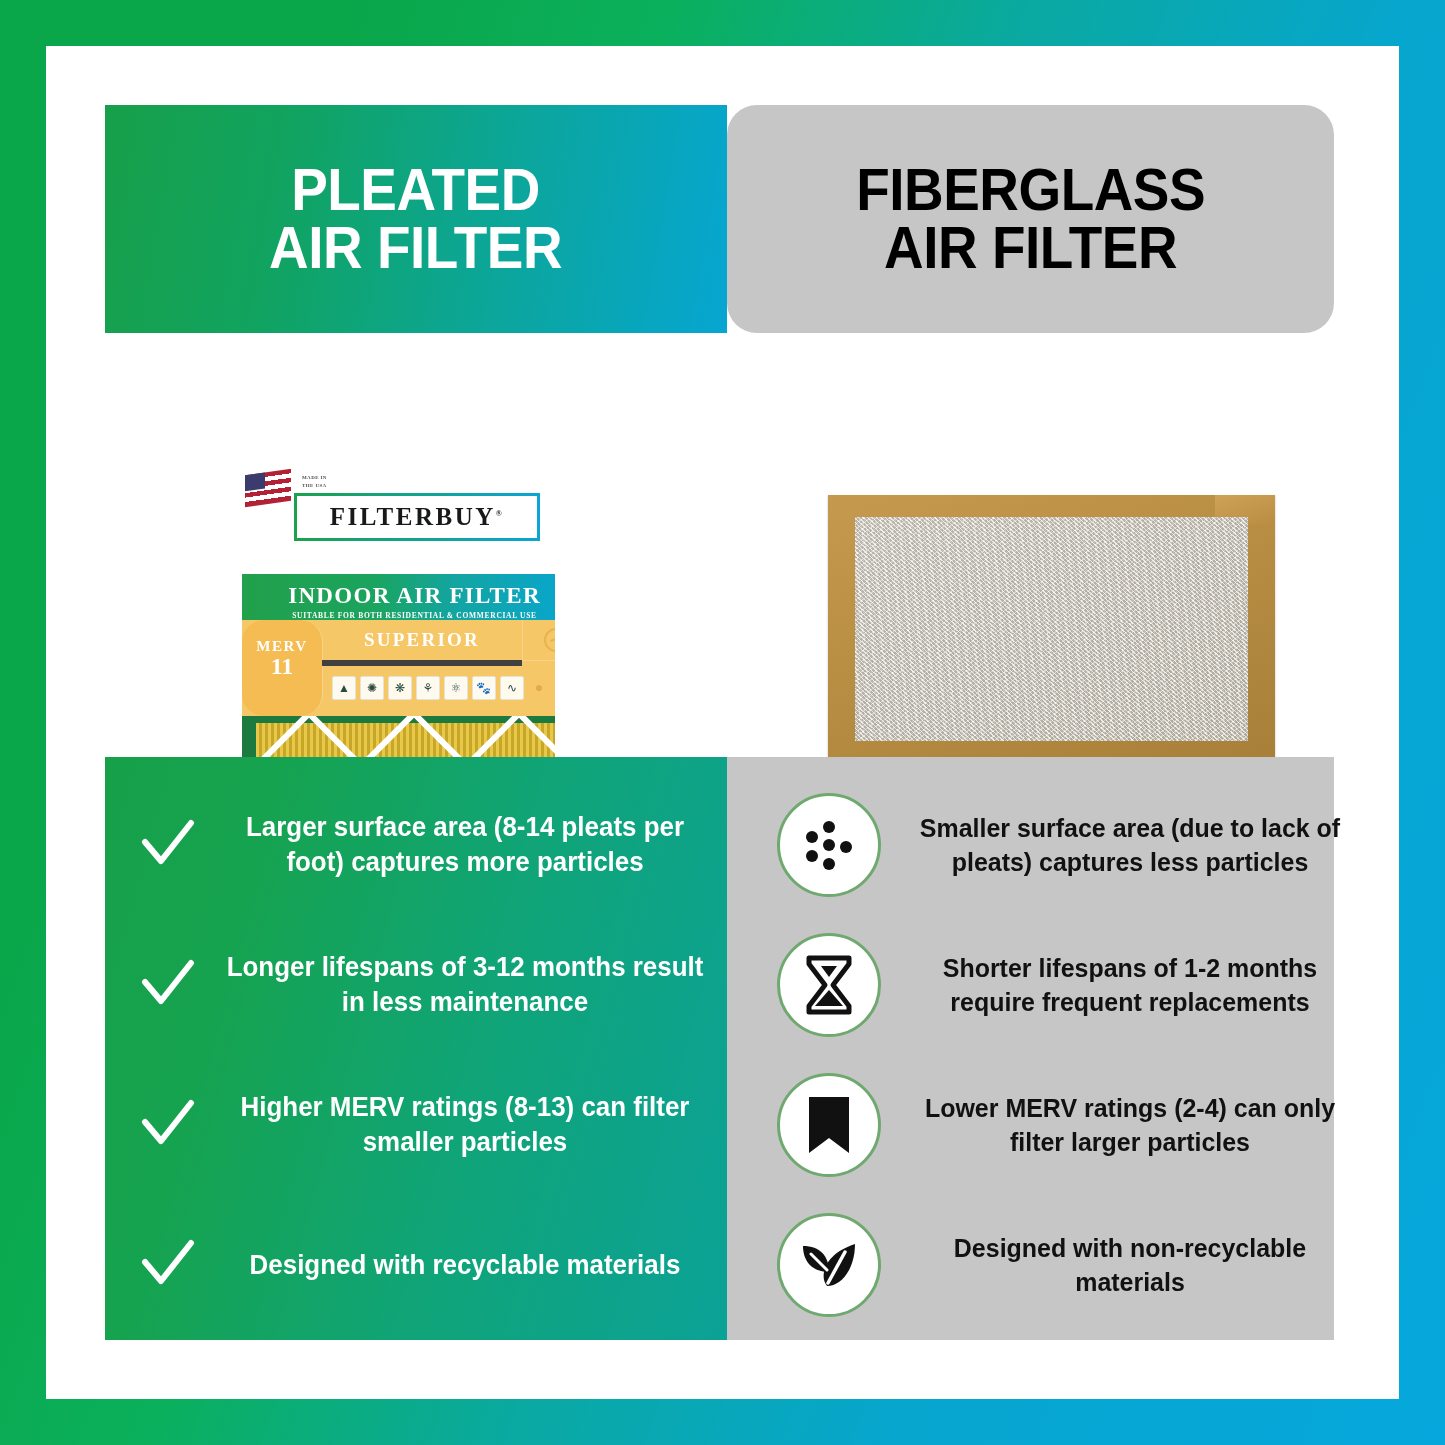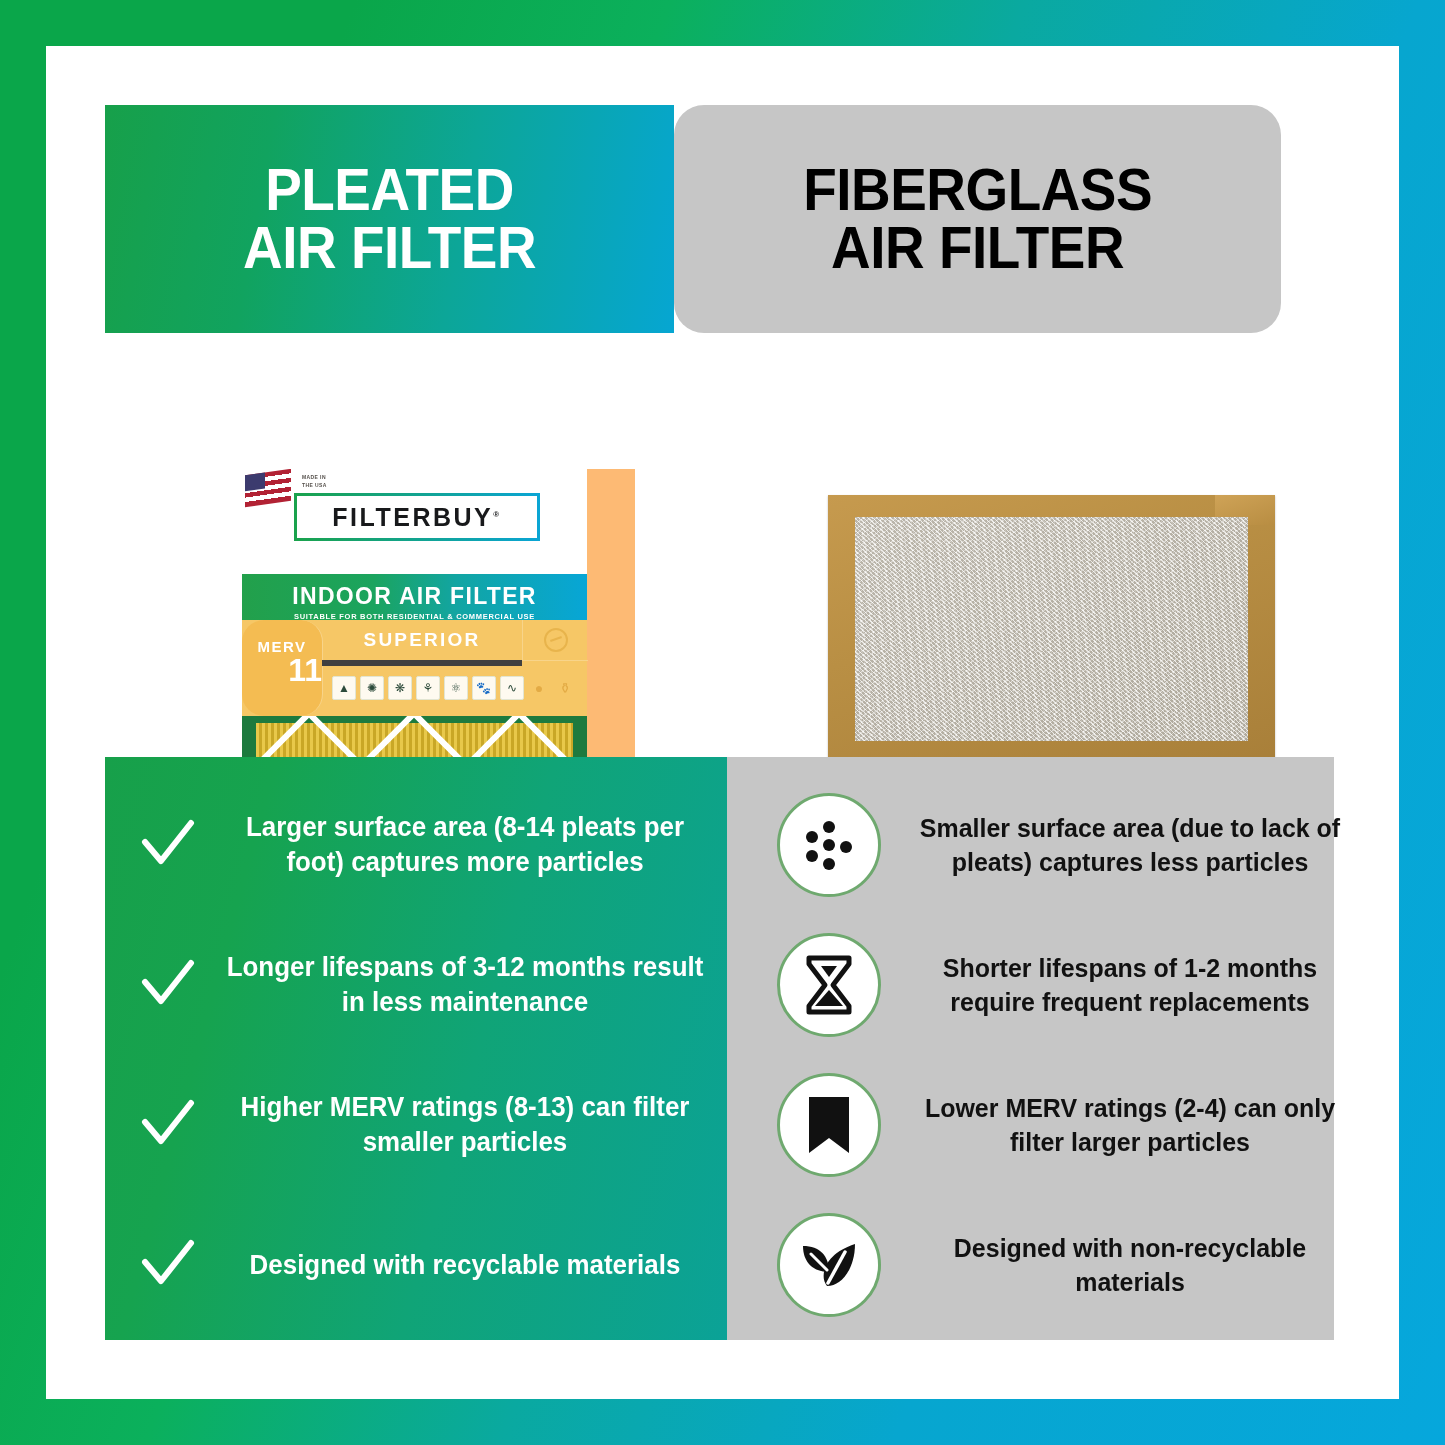--- a/index.html
+++ b/index.html
@@ -30,21 +30,21 @@
   .header-row{
     position:absolute;left:0;top:0;width:1229px;height:228px;
     display:flex;
   }
   .hdr{
     display:flex;align-items:center;justify-content:center;
     text-align:center;
     box-sizing:border-box;
   }
   .hdr-left{
-    width:569px;height:228px;
+    width:622px;height:228px;
     background:linear-gradient(100deg,#17a04a 0%,#11a35f 28%,#0ca698 62%,#06a6d2 100%);
     color:#ffffff;
   }
   .hdr-right{
     width:607px;height:228px;
     background:#c6c6c6;color:#000000;border-radius:30px;
   }
   .hdr-title{
     font-weight:700;
     font-size:59px;
@@ -54,23 +54,24 @@
     transform:scaleX(0.93);
   }
   
   .image-band{
     position:absolute;left:0;top:228px;width:1229px;height:424px;
     background:#ffffff;
   }
   
   .box{
     position:absolute;left:137px;top:136px;
-    width:393px;height:350px;
+    width:313px;height:350px;
     background:#fdba74;
     overflow:hidden;
+    font-family:Liberation Serif, serif;
   }
   .box-top{
     position:absolute;left:0;top:0;width:345px;height:105px;background:#ffffff;
   }
   .flag{
     position:absolute;left:3px;top:3px;width:46px;height:32px;
     background:
       linear-gradient(#b22234 0 14%, #ffffff 14% 28%, #b22234 28% 42%, #ffffff 42% 56%, #b22234 56% 70%, #ffffff 70% 84%, #b22234 84% 100%);
     transform:skewY(-8deg);
   }
@@ -104,21 +105,21 @@
     position:absolute;left:0;top:151px;width:345px;height:96px;
     background:#f6c766;
   }
   .merv-cell{
     position:absolute;left:0;top:0;width:80px;height:96px;
     background:#f4bc52;color:#ffffff;text-align:center;
     border-right:1px solid #f8d48a;
     border-radius:22px;
   }
   .merv-cell .m1{font-size:15px;font-weight:700;letter-spacing:1.5px;padding-top:18px;}
-  .merv-cell .m2{font-size:32px;font-weight:700;line-height:0.95;text-align:right;}
+  .merv-cell .m2{font-size:24px;font-weight:700;line-height:0.95;}
   .superior-cell{
     position:absolute;left:80px;top:0;width:200px;height:40px;
     color:#ffffff;font-size:19px;font-weight:700;letter-spacing:2.2px;
     display:flex;align-items:center;justify-content:center;
     border-bottom:6px solid #404040;
   }
   .ul-cell{
     position:absolute;left:280px;top:0;width:65px;height:40px;
     display:flex;align-items:center;justify-content:center;
     border-left:1px solid #f8d48a;border-bottom:1px solid #f8d48a;

